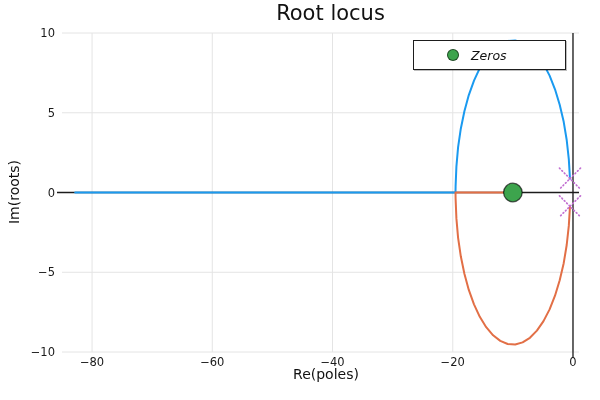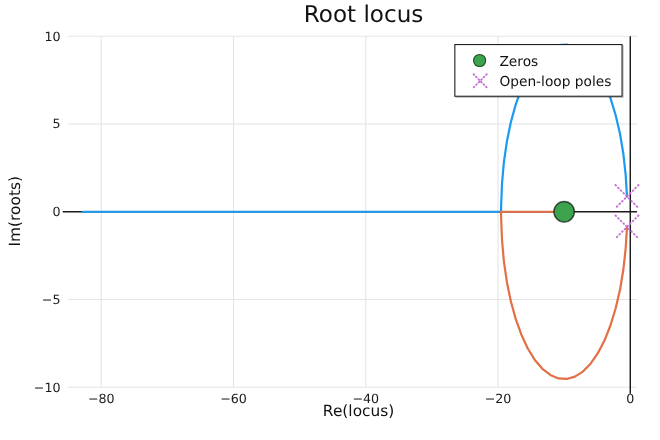--- a/index.html
+++ b/index.html
@@ -17,21 +17,21 @@
     font-size:14px;color:#111;
   }
   .y-axis-label{
     position:absolute;left:14px;top:192px;font-size:14px;color:#111;
     transform:translate(-50%,-50%) rotate(-90deg);white-space:nowrap;
   }
   .legend{
     position:absolute;left:413px;top:40px;width:153px;
     background:#fff;border:1.5px solid #1d1d1d;
     box-shadow:1px 1px 0 rgba(0,0,0,0.25);
-    padding:5px 4px 5px 4px;box-sizing:border-box;
+    padding:5px 4px 5px 21px;box-sizing:border-box;font-style:italic;
   }
   .legend-row{display:flex;align-items:center;height:18px;}
   .legend-marker-cell{width:36px;display:flex;justify-content:center;align-items:center;flex:none;}
   .legend-label{font-size:12.5px;color:#111;white-space:nowrap;}
   .legend-circle{
     width:12px;height:12px;border-radius:50%;
     background:var(--c-zero,#3da44d);border:1px solid rgba(0,0,0,0.55);
     box-sizing:border-box;
   }
 </style>
@@ -74,27 +74,18 @@
 
   <div class="chart-title">Root locus</div>
 
   <div class="legend">
     <div class="legend-row">
       <span class="legend-marker-cell">
         <span class="legend-circle"></span>
       </span>
       <span class="legend-label">Zeros</span>
     </div>
-    <div class="legend-row">
-      <span class="legend-marker-cell">
-        <svg width="17" height="17">
-          <line x1="2.5" y1="2.5" x2="14.5" y2="14.5" stroke="var(--c-pole,#c271d2)" stroke-width="1.7" stroke-dasharray="0.8 2.4" stroke-linecap="round"></line>
-          <line x1="14.5" y1="2.5" x2="2.5" y2="14.5" stroke="var(--c-pole,#c271d2)" stroke-width="1.7" stroke-dasharray="0.8 2.4" stroke-linecap="round"></line>
-        </svg>
-      </span>
-      <span class="legend-label">Open-loop poles</span>
-    </div>
   </div>
 
-  <div class="x-axis-label">Re(locus)</div>
+  <div class="x-axis-label">Re(poles)</div>
   <div class="y-axis-label">Im(roots)</div>
 
 </div>
 
 </body></html>

